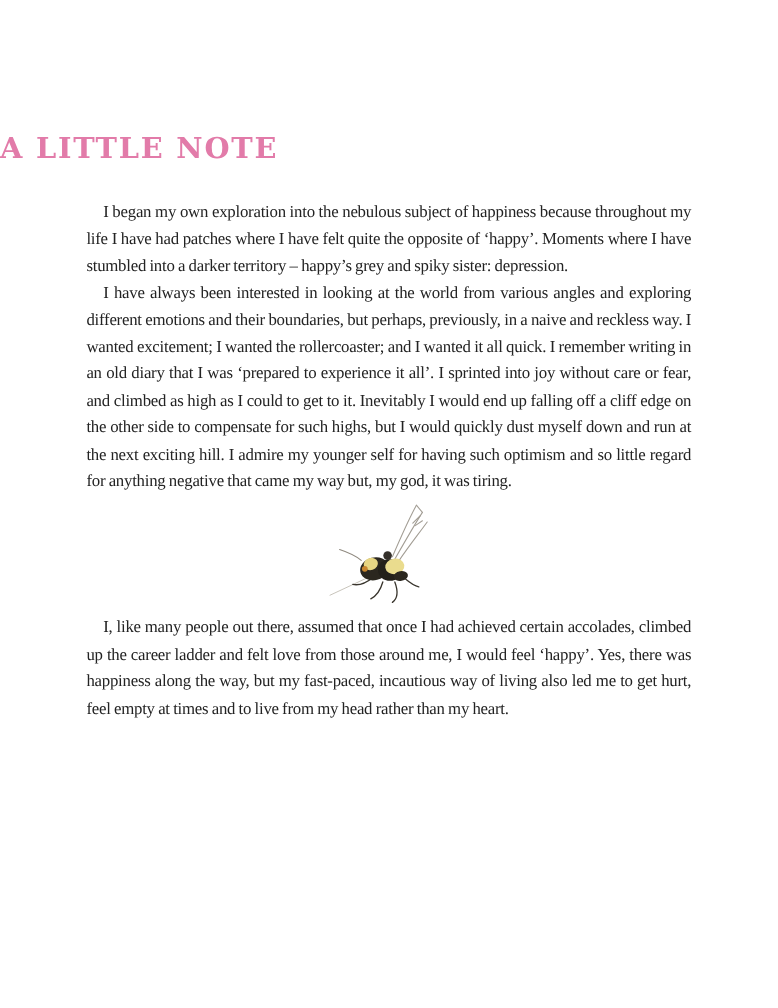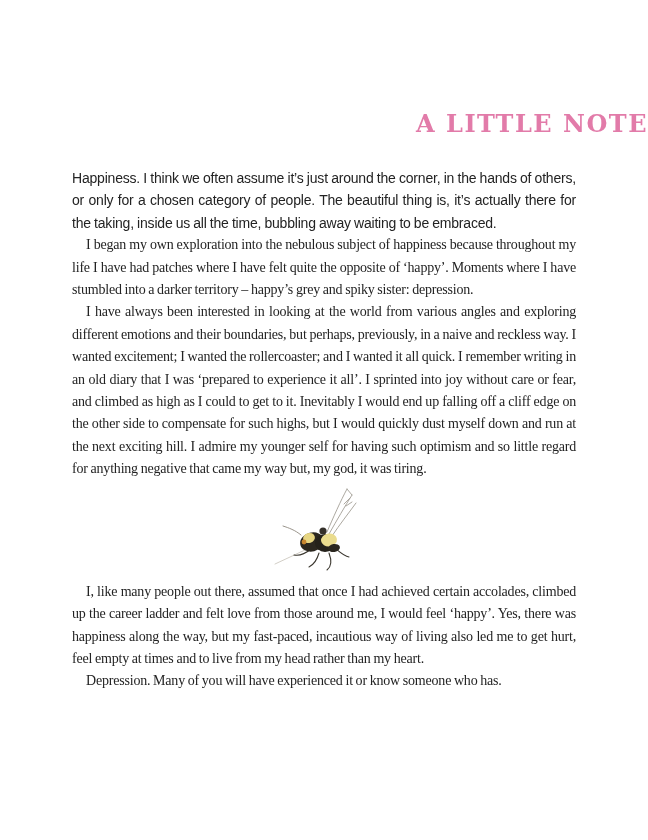--- a/index.html
+++ b/index.html
@@ -8,21 +8,21 @@
     width: 648px;
     height: 840px;
     margin: 0 auto;
     background: #ffffff;
     overflow: hidden;
     font-family: "Liberation Sans", sans-serif;
   }
   .page-title {
     margin: 0;
     padding-top: 110px;
-    text-align: right;
+    text-align: left;
     font-family: "DejaVu Serif", serif;
     font-weight: 700;
     font-size: 24px;
     line-height: 28px;
     letter-spacing: 1.5px;
     color: #e27ba9;
   }
   .body-text {
     margin: 29px 72px 0 72px;
   }
@@ -48,21 +48,20 @@
 </style>
 </head>
 <body>
 
 <div class="page">
 
   <h1 class="page-title">A LITTLE NOTE</h1>
 
   <div class="body-text">
 
-    <p>Happiness. I think we often assume it’s just around the corner, in the hands of others, or only for a chosen category of people. The beautiful thing is, it’s actually there for the taking, inside us all the time, bubbling away waiting to be embraced.</p>
 
     <p class="indent">I began my own exploration into the nebulous subject of happiness because throughout my life I have had patches where I have felt quite the opposite of ‘happy’. Moments where I have stumbled into a darker territory – happy’s grey and spiky sister: depression.</p>
 
     <p class="indent">I have always been interested in looking at the world from various angles and exploring different emotions and their boundaries, but perhaps, previously, in a naive and reckless way. I wanted excitement; I wanted the rollercoaster; and I wanted it all quick. I remember writing in an old diary that I was ‘prepared to experience it all’. I sprinted into joy without care or fear, and climbed as high as I could to get to it. Inevitably I would end up falling off a cliff edge on the other side to compensate for such highs, but I would quickly dust myself down and run at the next exciting hill. I admire my younger self for having such optimism and so little regard for anything negative that came my way but, my god, it was tiring.</p>
 
     <div class="illustration-block">
       <svg viewBox="0 0 120 92" width="120" height="92" xmlns="http://www.w3.org/2000/svg" aria-hidden="true">
 
         <g fill="none" stroke="#a39e95" stroke-width="0.9" stroke-linecap="round">
           <path d="M56,46 C62,32 70,14 76,3"></path>
@@ -91,16 +90,15 @@
           <circle cx="33" cy="56" r="2.4" fill="#c8862f"></circle>
           <ellipse cx="58" cy="54" rx="8" ry="6.5" fill="#eadc8e" transform="rotate(-8 58 54)"></ellipse>
           <ellipse cx="63" cy="62" rx="6" ry="4" fill="#2b271f" transform="rotate(-10 63 62)"></ellipse>
           <circle cx="52" cy="45" r="3.6" fill="#34302a"></circle>
         </g>
       </svg>
     </div>
 
     <p class="indent">I, like many people out there, assumed that once I had achieved certain accolades, climbed up the career ladder and felt love from those around me, I would feel ‘happy’. Yes, there was happiness along the way, but my fast-paced, incautious way of living also led me to get hurt, feel empty at times and to live from my head rather than my heart.</p>
 
-    <p class="indent">Depression. Many of you will have experienced it or know someone who has.</p>
 
   </div>
 </div>
 
 </body></html>

